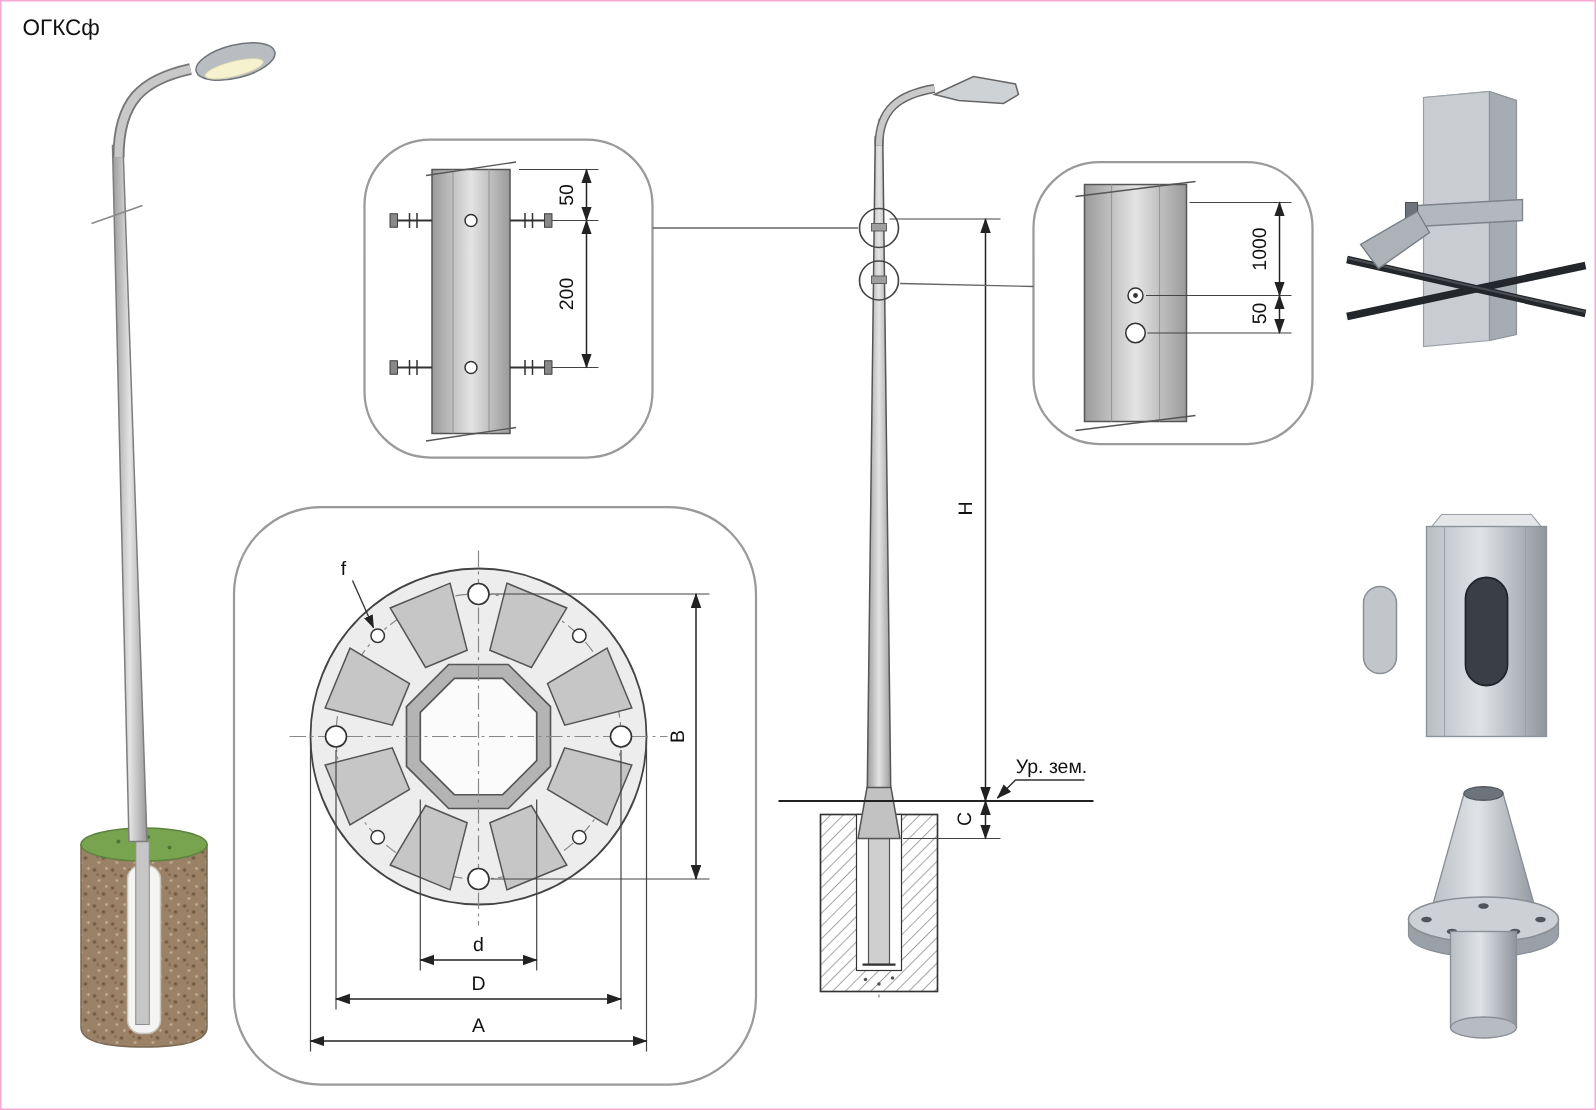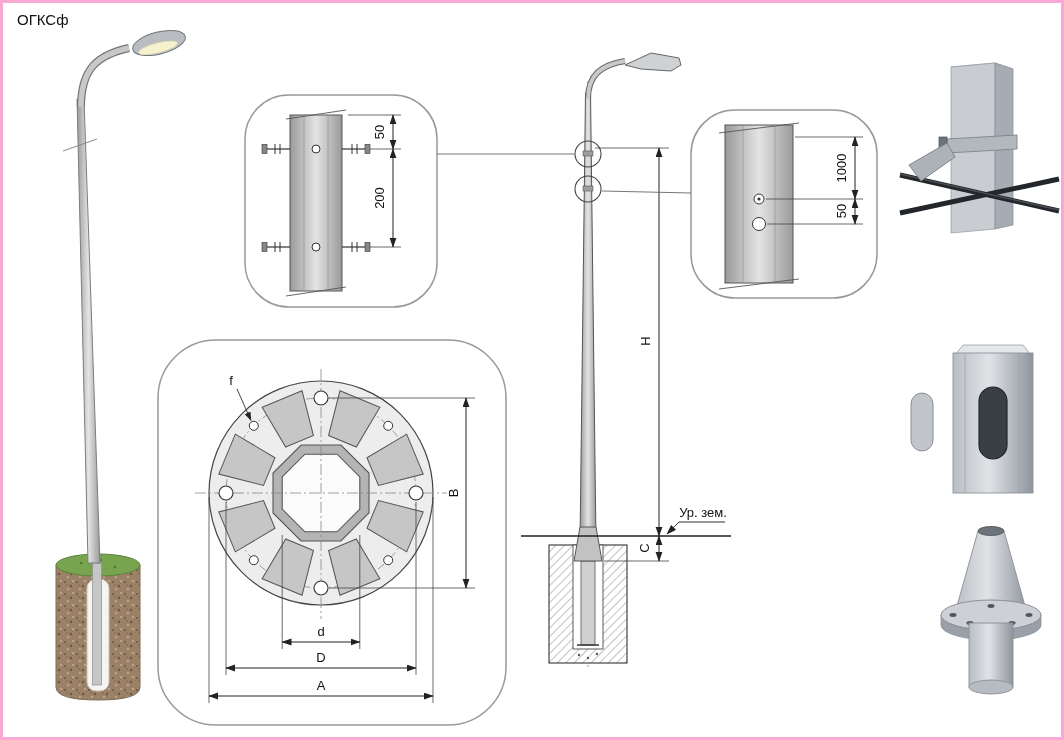--- a/index.html
+++ b/index.html
@@ -1,16 +1,16 @@
 <!DOCTYPE html>
 <html><head>
 <meta charset="utf-8">
 <style>
   html,body{margin:0;padding:0;background:#fff;}
-  .page{width:1064px;height:740px;position:relative;background:#fff;border:3px solid #f9a8d4;box-sizing:border-box;overflow:hidden;}
+  .page{width:1064px;height:740px;position:relative;background:#fff;border:1px solid #f9a8d4;box-sizing:border-box;overflow:hidden;}
   svg{display:block;}
   .dimtext{font:13px "Liberation Sans", sans-serif; fill:#111;}
   .titletext{font:15px "Liberation Sans", sans-serif; fill:#111;}
   .dim{stroke:#222;stroke-width:1;fill:none;}
   .ext{stroke:#444;stroke-width:0.8;fill:none;}
   .cl{stroke:#888;stroke-width:0.8;fill:none;stroke-dasharray:11 3 2 3;}
   .callout{fill:#ffffff;stroke:#9a9a9a;stroke-width:1.5;}
   .leader{stroke:#666;stroke-width:0.9;fill:none;}
 </style>
 </head>

